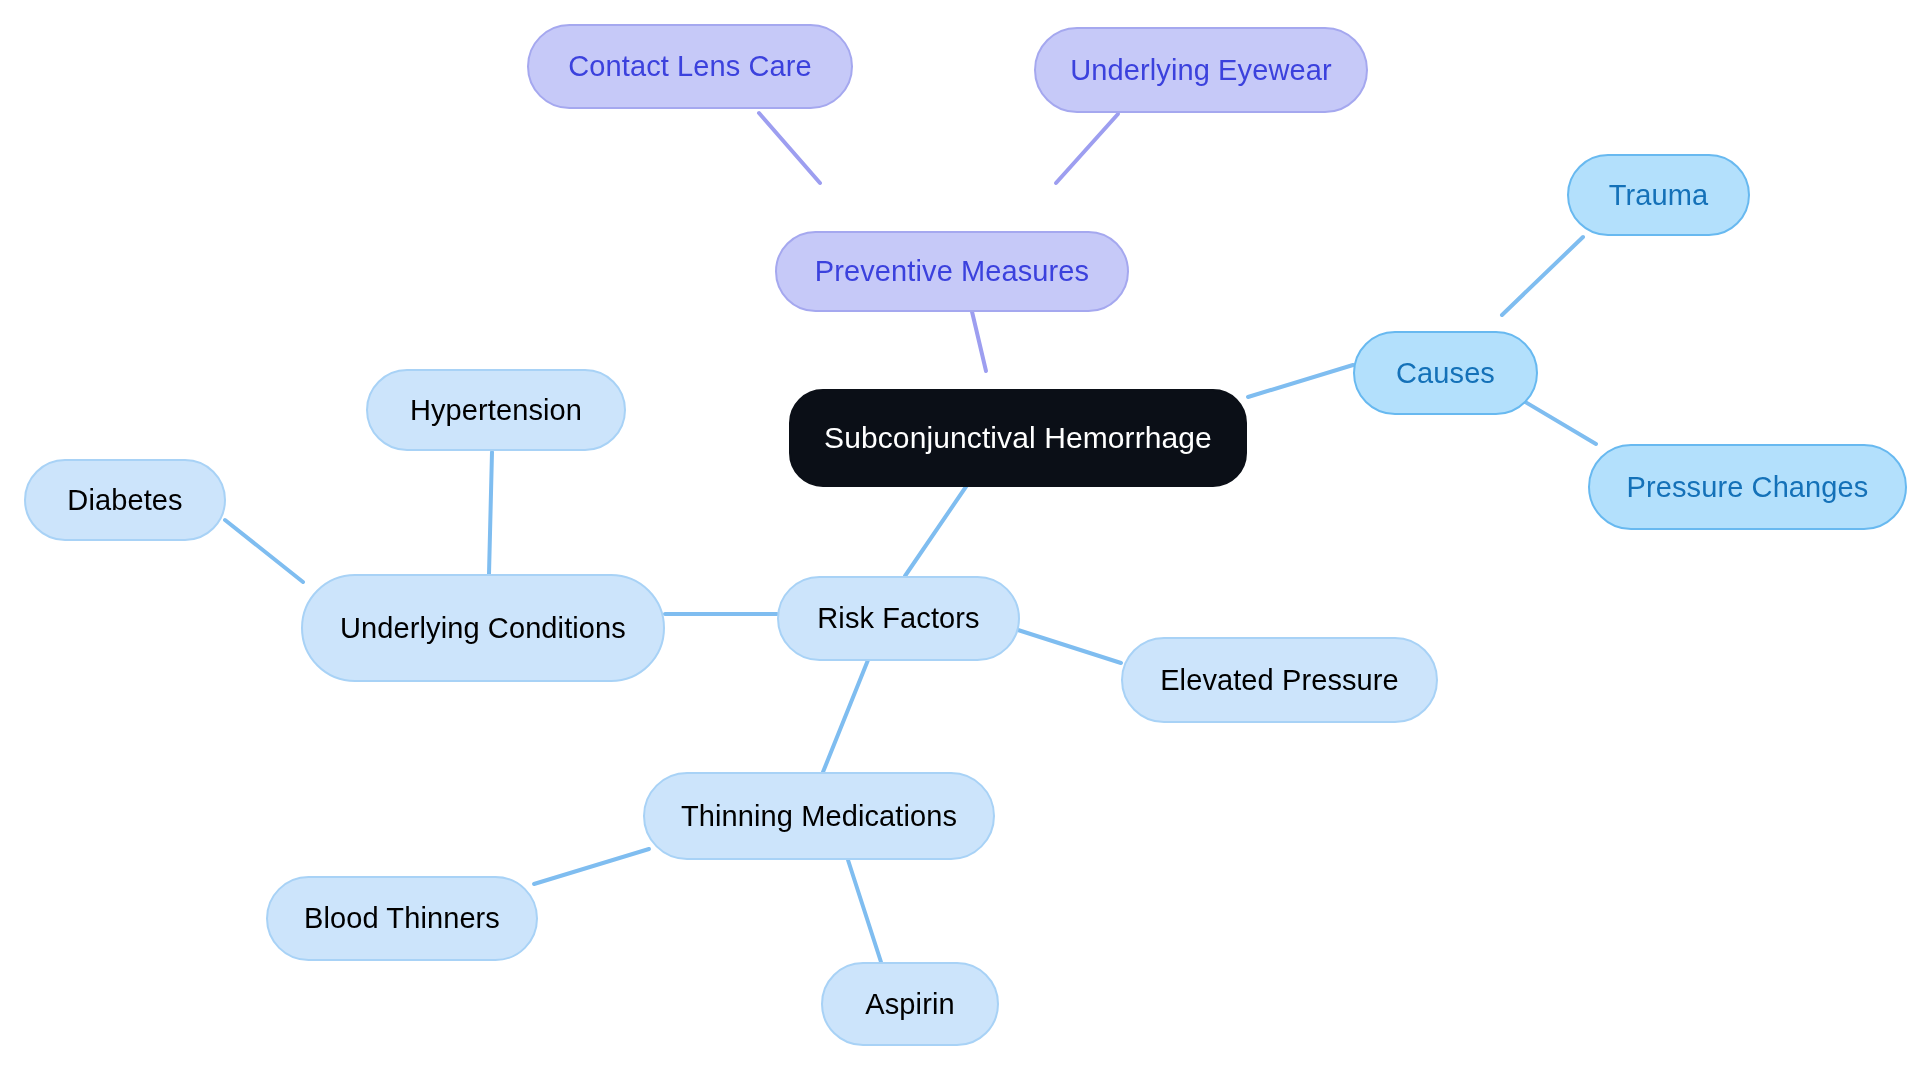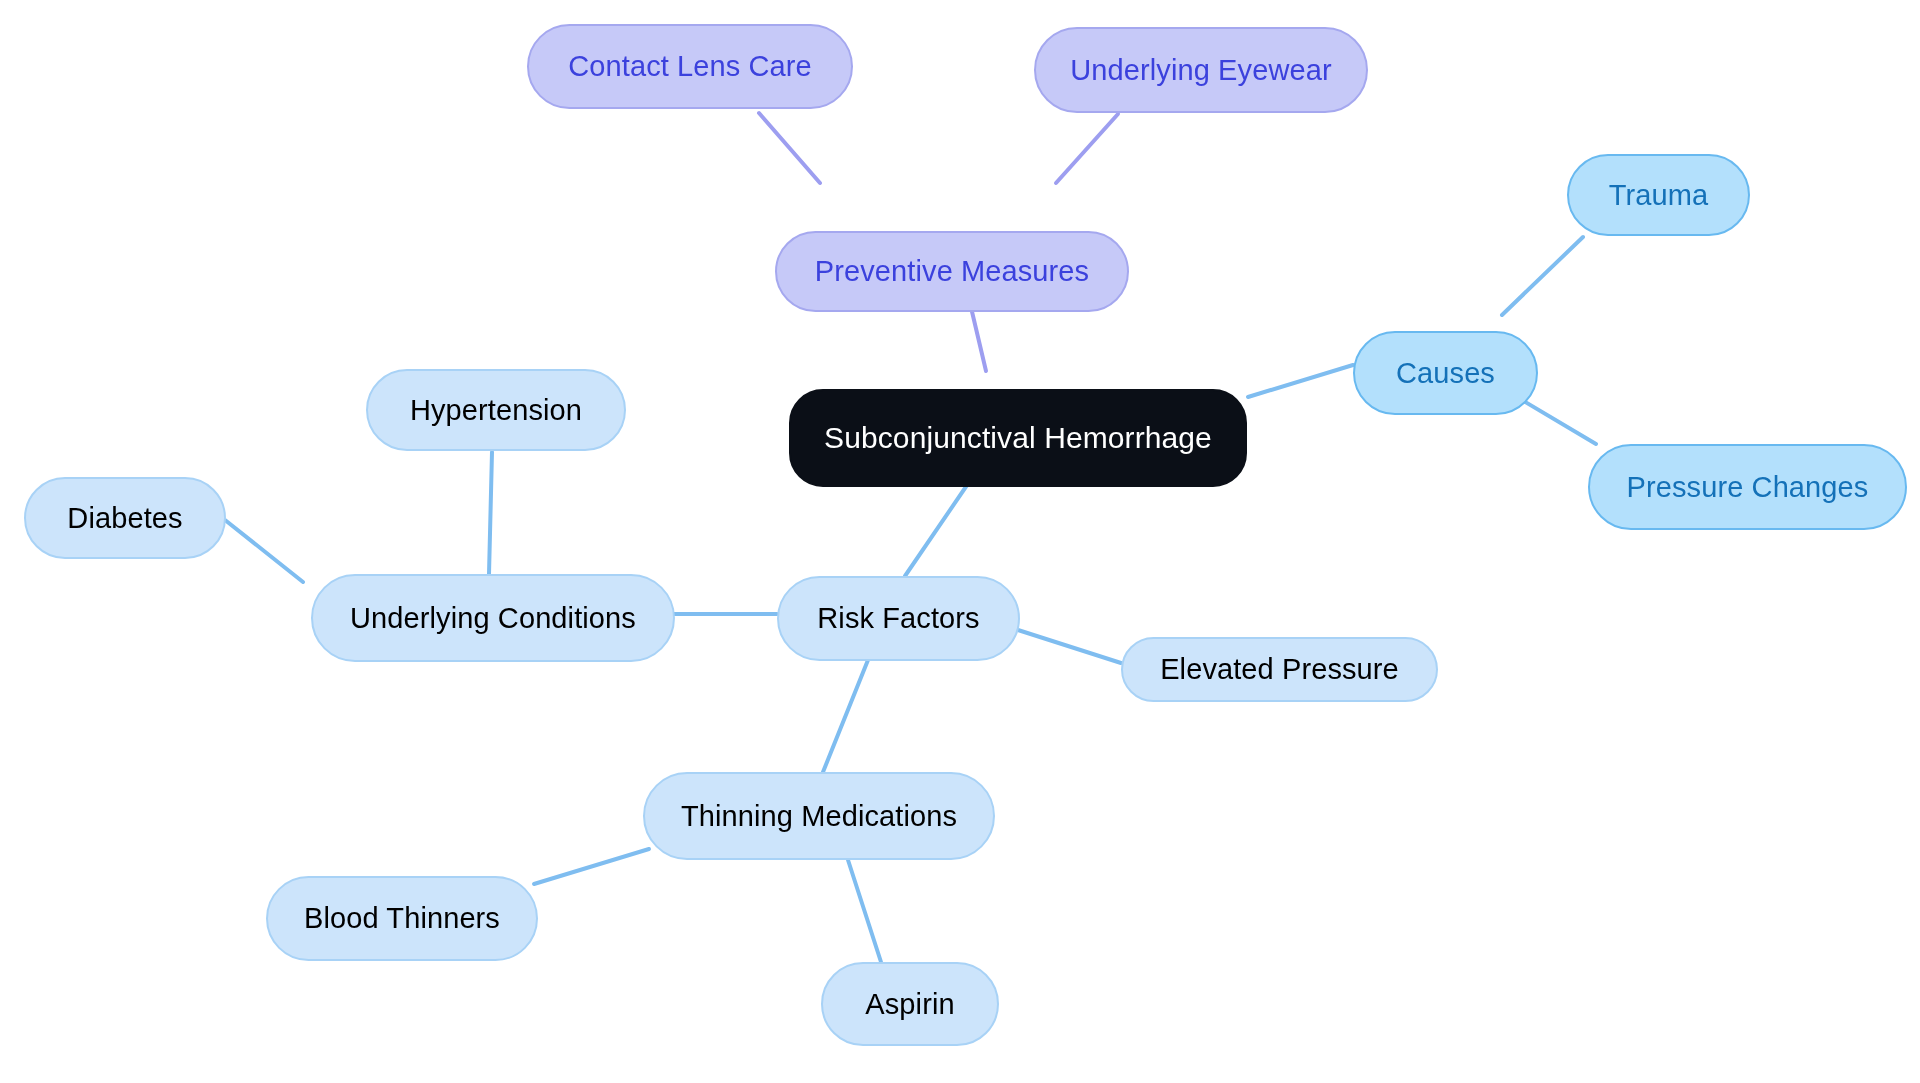--- a/index.html
+++ b/index.html
@@ -111,33 +111,33 @@
   </div>
 
   <div class="node node-blue-strong" style="left:1588px; top:444px; width:319px; height:86px;">
     <span>Pressure Changes</span>
   </div>
 
   <div class="node node-blue-soft" style="left:777px; top:576px; width:243px; height:85px;">
     <span>Risk Factors</span>
   </div>
 
-  <div class="node node-blue-soft" style="left:311px; top:574px; width:364px; height:88px;">
+  <div class="node node-blue-soft" style="left:301px; top:574px; width:364px; height:108px;">
     <span>Underlying Conditions</span>
   </div>
 
   <div class="node node-blue-soft" style="left:366px; top:369px; width:260px; height:82px;">
     <span>Hypertension</span>
   </div>
 
-  <div class="node node-blue-soft" style="left:24px; top:477px; width:202px; height:82px;">
+  <div class="node node-blue-soft" style="left:24px; top:459px; width:202px; height:82px;">
     <span>Diabetes</span>
   </div>
 
-  <div class="node node-blue-soft" style="left:1121px; top:637px; width:317px; height:65px;">
+  <div class="node node-blue-soft" style="left:1121px; top:637px; width:317px; height:86px;">
     <span>Elevated Pressure</span>
   </div>
 
   <div class="node node-blue-soft" style="left:643px; top:772px; width:352px; height:88px;">
     <span>Thinning Medications</span>
   </div>
 
   <div class="node node-blue-soft" style="left:266px; top:876px; width:272px; height:85px;">
     <span>Blood Thinners</span>
   </div>

